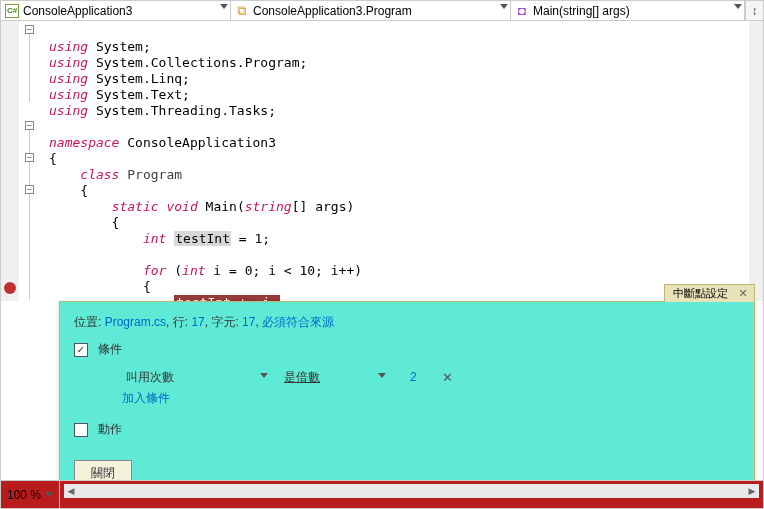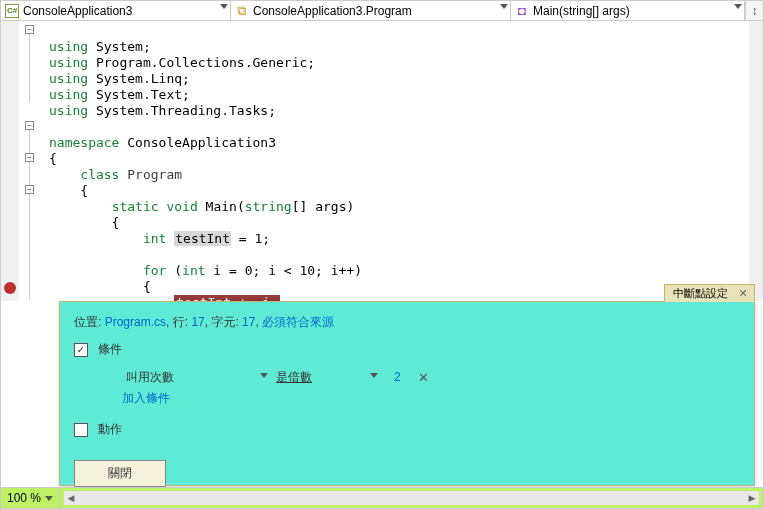--- a/index.html
+++ b/index.html
@@ -95,21 +95,21 @@
     background:#ccc;
   }
   .code {
     flex:1;
     padding: 2px 6px 2px 8px;
     white-space: pre;
     line-height: 16px;
     color:#000;
     position:relative;
   }
-  .kw { color:#15803d; }
+  .kw { color:#be185d;font-style:italic; }
   .typ { color:#404040; }
   .readbox { background:#d8d8d8; padding:0 1px;}
   .bp-line-hl {
     background:#963a3a;
     color:#fff;
     padding:0 2px;
   }
   .right-marker {
     position:absolute;
     right:0;
@@ -158,21 +158,21 @@
     width:14px;height:14px;
     border:1px solid #555;
     margin-right:10px;
     display:inline-flex;align-items:center;justify-content:center;
     font-size:10px;
     background:#fff;
   }
   .cond-row {
     display:flex;align-items:center;
     margin-left:48px;
-    gap:0;
+    gap:8px;
     height:22px;
   }
   .cond-sel {
     min-width:150px;
     padding:2px 18px 2px 4px;
     position:relative;
     font-size:12px;
   }
   .cond-sel .dd {
     position:absolute;right:4px;top:6px;
@@ -195,35 +195,34 @@
   }
   .add-link {
     margin-left:48px;
     color:#0066cc;
     margin-top:2px;
   }
   .close-btn {
     margin-top:14px;
     margin-left:0px;
     border:1px solid #888;
-    padding:4px 33px;
+    padding:4px 16px;
     background:#f5f2dc;
     display:inline-block;
     font-size:12px;
     text-align:right;
   }
   
   .bottom {
     position:absolute;
     left:0;right:0;bottom:0;
-    height:21px;
-    background:#bef264;
+    height:28px;
+    background:#b91c1c;
     border-top:1px solid #ccc;
     display:flex;
-    align-items:center;
   }
   .zoom {
     padding:0 6px;
     border-right:1px solid #ccc;
     height:100%;
     display:flex;align-items:center;
     position:relative;
   }
   .zoom .dd {
     margin-left:4px;
@@ -284,21 +283,21 @@
   <div class="gutter-fold">
     <div class="fold-box" style="top:4px">−</div>
     <div class="fold-line" style="top:13px;height:68px"></div>
     <div class="fold-box" style="top:100px">−</div>
     <div class="fold-line" style="top:109px;height:170px"></div>
     <div class="fold-box" style="top:132px">−</div>
     <div class="fold-box" style="top:164px">−</div>
   </div>
   <div class="code">
 <span class="kw">using</span><span> System;</span>
-<span class="kw">using</span><span> Program.Collections.Generic;</span>
+<span class="kw">using</span><span> System.Collections.Program;</span>
 <span class="kw">using</span><span> System.Linq;</span>
 <span class="kw">using</span><span> System.Text;</span>
 <span class="kw">using</span><span> System.Threading.Tasks;</span>
 
 <span class="kw">namespace</span> <span>ConsoleApplication3</span>
 {
     <span class="kw">class</span> <span class="typ">Program</span>
     {
         <span class="kw">static</span> <span class="kw">void</span> <span>Main</span>(<span class="kw">string</span><span>[] args</span>)
         {

